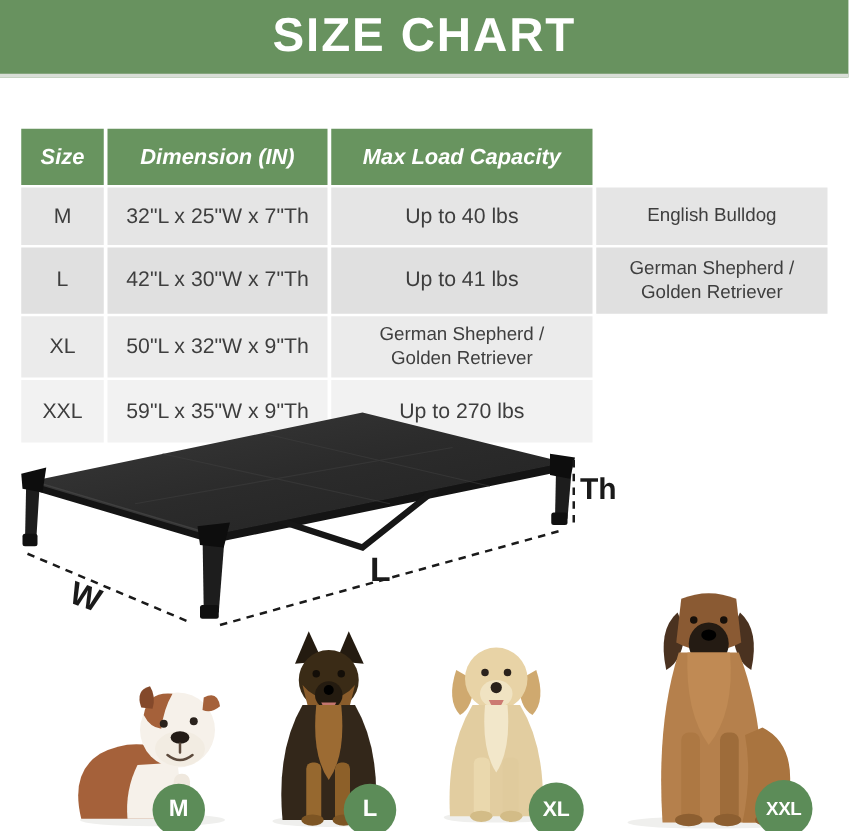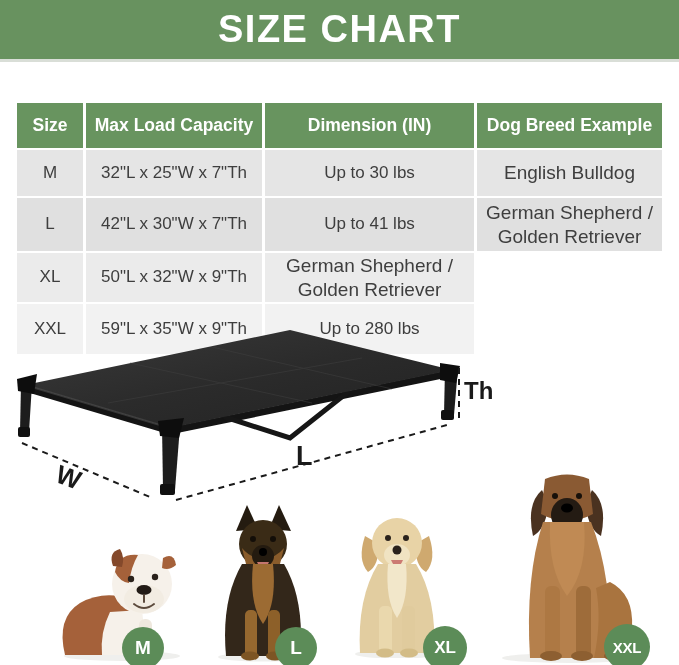--- a/index.html
+++ b/index.html
@@ -5,29 +5,29 @@
   html,body{margin:0;padding:0;background:#fff;}
   #stage{position:relative;width:679px;height:665px;background:#fff;overflow:hidden;
          font-family:"Liberation Sans","DejaVu Sans",sans-serif;}
   
   .band{position:absolute;left:0;top:0;width:679px;height:59px;background:#68925f;
         border-bottom:3px solid #d9ded7;display:flex;align-items:center;justify-content:center;}
   .band h1{margin:0;color:#ffffff;font-size:38px;font-weight:800;letter-spacing:1.5px;}
   
   .size-table{position:absolute;left:17px;top:103px;width:645px;}
   .trow{display:grid;grid-template-columns:66px 176px 209px 1fr;column-gap:3px;margin-top:2px;}
-  .trow:first-child{margin-top:0;}
+  .trow:first-child{margin-top:0;font-style:italic;}
   .cell{display:flex;align-items:center;justify-content:center;text-align:center;
         color:#3e3e3e;font-size:17px;line-height:1.22;padding:2px 4px;box-sizing:border-box;}
   .thead .cell{background:#68945f;color:#fff;font-weight:bold;font-size:17.5px;height:45px;}
   .r0 .cell{background:#e5e5e5;height:46px;}
   .r1 .cell{background:#e0e0e0;height:53px;}
   .r2 .cell{background:#ebebeb;height:49px;}
   .r3 .cell{background:#f2f2f2;height:50px;}
-  .cell-breed{white-space:pre-line;font-size:19px;}
+  .cell-breed{white-space:pre-line;font-size:15px;}
   
   .abs{position:absolute;}
   .badge{position:absolute;border-radius:50%;background:#5c8c58;color:#fff;font-weight:bold;
          display:flex;align-items:center;justify-content:center;}
   .badge.m,.badge.l{width:42px;height:42px;font-size:19px;}
   .badge.xl{width:44px;height:44px;font-size:17px;}
   .badge.xxl{width:46px;height:46px;font-size:15px;letter-spacing:-.3px;}
   svg text.dim{font-family:"Liberation Sans","DejaVu Sans",sans-serif;font-weight:bold;fill:#1a1a1a;}
 </style>
 </head>
@@ -35,47 +35,46 @@
 
 <div id="stage">
 
   <div class="band">
     <h1>SIZE CHART</h1>
   </div>
 
   <div class="size-table">
     <div class="trow thead">
       <div class="cell">Size</div>
+      <div class="cell">Dimension (IN)</div>
       <div class="cell">Max Load Capacity</div>
-      <div class="cell">Dimension (IN)</div>
-      <div class="cell">Dog Breed Example</div>
     </div>
     <div class="trow r0">
       <div class="cell">M</div>
       <div class="cell">32"L x 25"W x 7"Th</div>
-      <div class="cell">Up to 30 lbs</div>
+      <div class="cell">Up to 40 lbs</div>
       <div class="cell cell-breed">English Bulldog</div>
     </div>
     <div class="trow r1">
       <div class="cell">L</div>
       <div class="cell">42"L x 30"W x 7"Th</div>
       <div class="cell">Up to 41 lbs</div>
       <div class="cell cell-breed">German Shepherd /
 Golden Retriever</div>
     </div>
     <div class="trow r2">
       <div class="cell">XL</div>
       <div class="cell">50"L x 32"W x 9"Th</div>
       <div class="cell cell-breed">German Shepherd /
 Golden Retriever</div>
     </div>
     <div class="trow r3">
       <div class="cell">XXL</div>
       <div class="cell">59"L x 35"W x 9"Th</div>
-      <div class="cell">Up to 280 lbs</div>
+      <div class="cell">Up to 270 lbs</div>
     </div>
   </div>
 
   <svg class="abs" style="left:0;top:322px;" width="510" height="185" viewBox="0 0 510 185">
     <defs>
       <linearGradient id="fabric" x1="0" y1="0" x2="1" y2="1">
         <stop offset="0" stop-color="#3a3a3a"></stop>
           <stop offset="0.5" stop-color="#2b2b2b"></stop>
           <stop offset="1" stop-color="#222222"></stop>
       </linearGradient>

